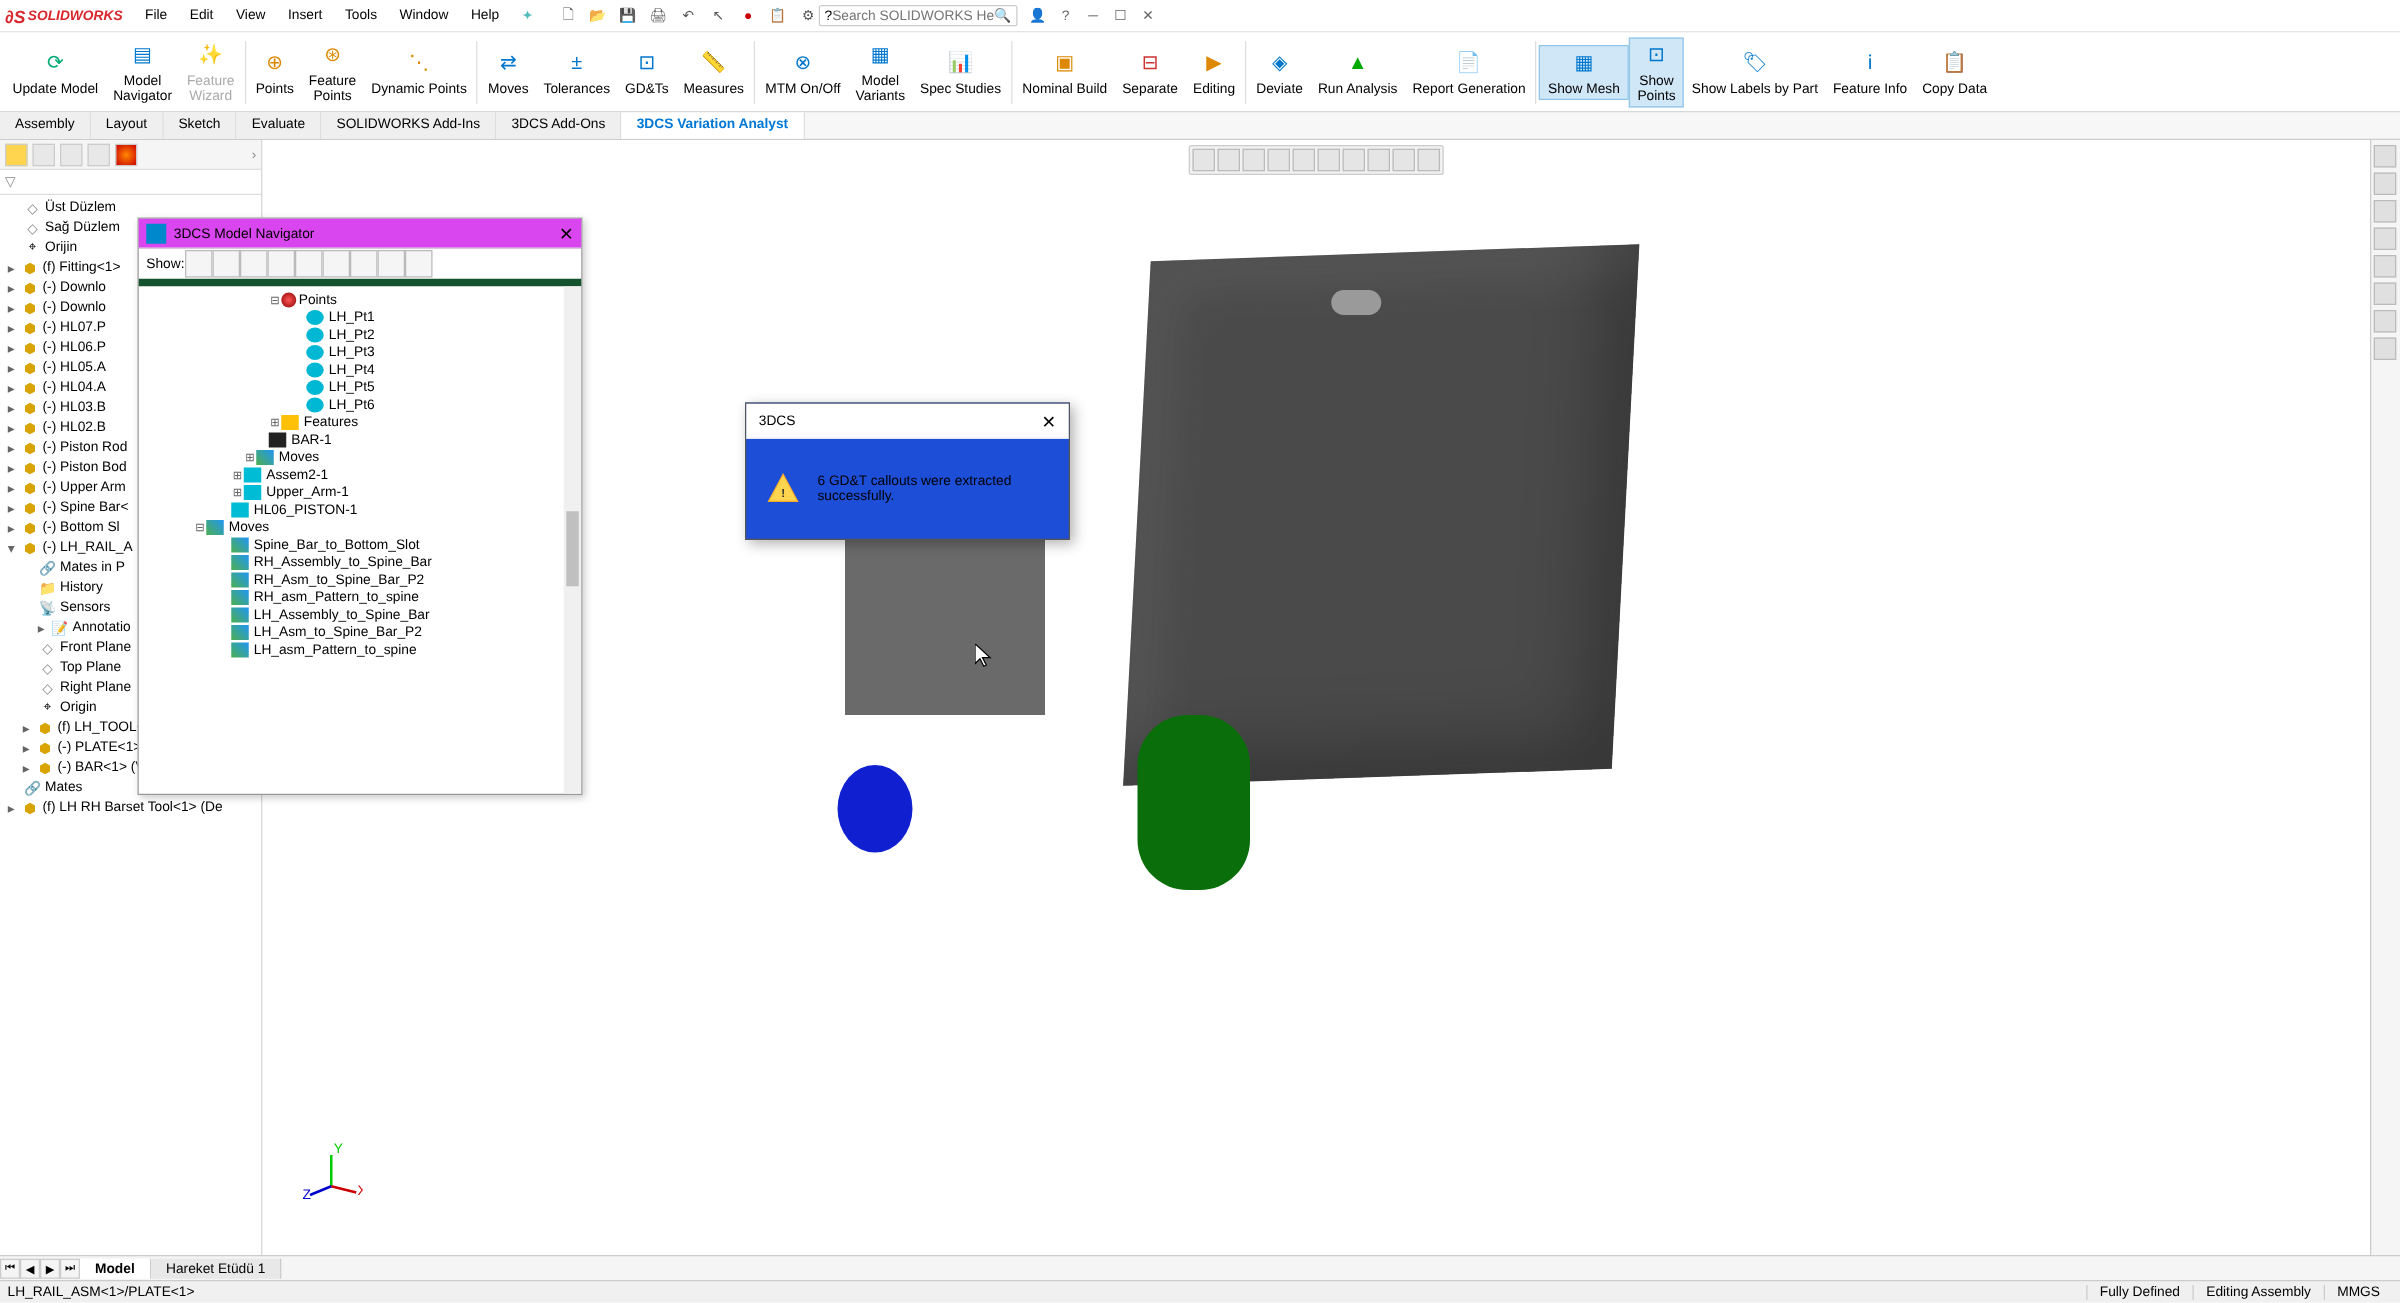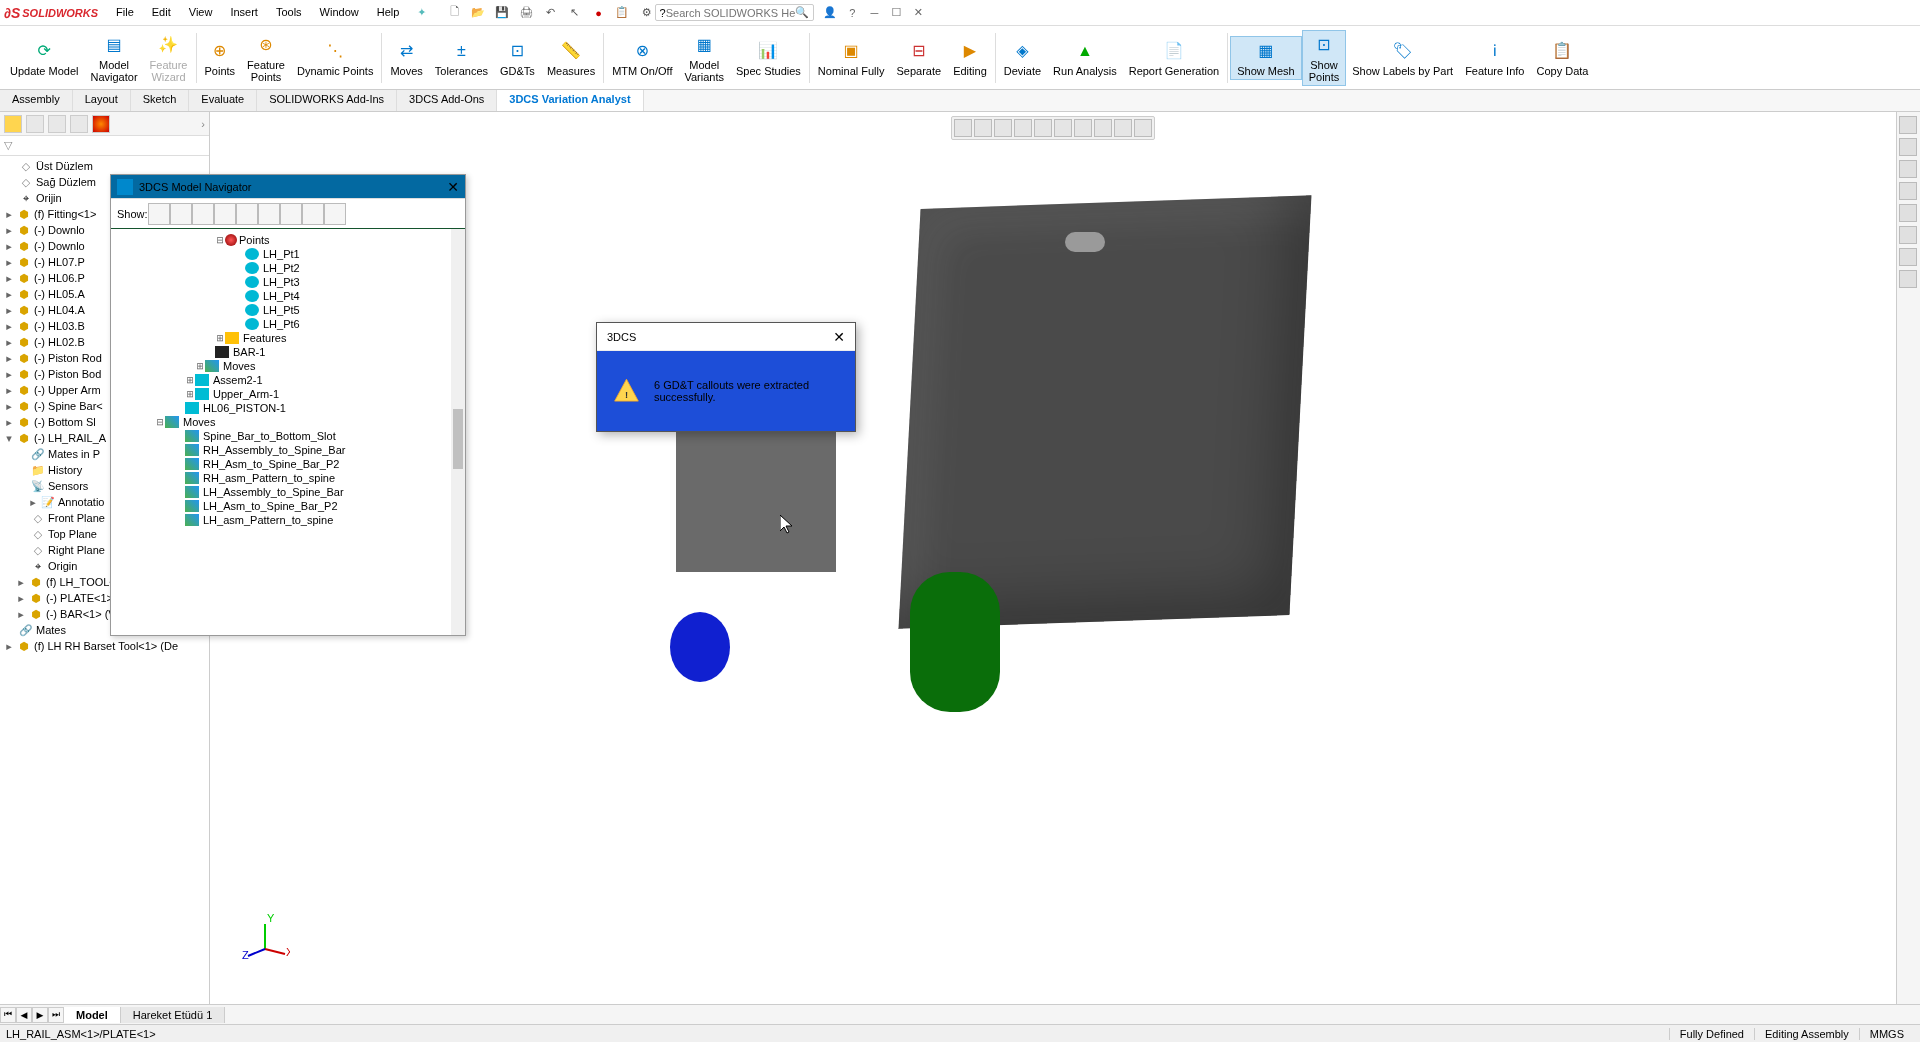--- a/index.html
+++ b/index.html
@@ -55,24 +55,24 @@
 .vp-toolbar { position: absolute; top: 4px; left: 50%; transform: translateX(-50%); display: flex; gap: 2px; background: rgba(240,240,240,0.9); padding: 2px; border: 1px solid #ccc; border-radius: 2px; }
 .vp-toolbar .vi { width: 18px; height: 18px; background: #e5e5e5; border: 1px solid #bbb; }
 .triad { position: absolute; bottom: 40px; left: 30px; width: 50px; height: 50px; }
 
 
 .rightstrip { width: 24px; background: #f5f5f5; border-left: 1px solid #ccc; display: flex; flex-direction: column; gap: 4px; padding: 4px 2px; }
 .rightstrip .ri { width: 18px; height: 18px; background: #e0e0e0; border: 1px solid #bbb; }
 
 
 .navigator { position: absolute; left: 110px; top: 174px; width: 356px; height: 462px; background: #fff; border: 1px solid #999; box-shadow: 2px 2px 6px rgba(0,0,0,0.2); z-index: 50; }
-.nav-title { height: 24px; background: #0369a1; display: flex; align-items: center; padding: 0 6px; border-bottom: 1px solid #ddd; }
+.nav-title { height: 24px; background: #d946ef; display: flex; align-items: center; padding: 0 6px; border-bottom: 1px solid #ddd; }
 .nav-title .nico { width: 16px; height: 16px; background: #0088cc; margin-right: 6px; }
 .nav-title .close { margin-left: auto; font-size: 14px; cursor: default; }
-.nav-show { height: 30px; display: flex; align-items: center; padding: 0 6px; gap: 0; border-bottom: 1px solid #14532d; }
+.nav-show { height: 30px; display: flex; align-items: center; padding: 0 6px; gap: 0; border-bottom: 6px solid #14532d; }
 .nav-show .si { width: 22px; height: 22px; border: 1px solid #bbb; background: #f5f5f5; }
 .nav-tree { flex: 1; overflow-y: auto; padding: 4px; height: calc(100% - 54px); position: relative; }
 .nav-item { display: flex; align-items: center; padding: 1px 0; white-space: nowrap; }
 .nav-item .toggle { width: 10px; text-align: center; color: #666; font-size: 9px; }
 .ni-ind0 { padding-left: 100px; }
 .ni-ind1 { padding-left: 130px; }
 .ni-ind-b { padding-left: 70px; }
 .ni-ind-c { padding-left: 40px; }
 .ni-ind-d { padding-left: 70px; }
 .eye-ico { width: 14px; height: 12px; background: #00b8d4; border-radius: 50%; display: inline-block; margin-right: 4px; }
@@ -214,21 +214,21 @@
       <span style="white-space:pre-line">Model
 Variants</span>
     </div>
   <div class="ribbon-item">
       <div class="ribbon-icon" style="color:#07c">📊</div>
       <span>Spec Studies</span>
     </div>
   <div class="ribbon-sep"></div>
   <div class="ribbon-item">
       <div class="ribbon-icon" style="color:#d80">▣</div>
-      <span>Nominal Fully</span>
+      <span>Nominal Build</span>
     </div>
   <div class="ribbon-item">
       <div class="ribbon-icon" style="color:#c33">⊟</div>
       <span>Separate</span>
     </div>
   <div class="ribbon-item">
       <div class="ribbon-icon" style="color:#d80">▶</div>
       <span>Editing</span>
     </div>
   <div class="ribbon-sep"></div>

